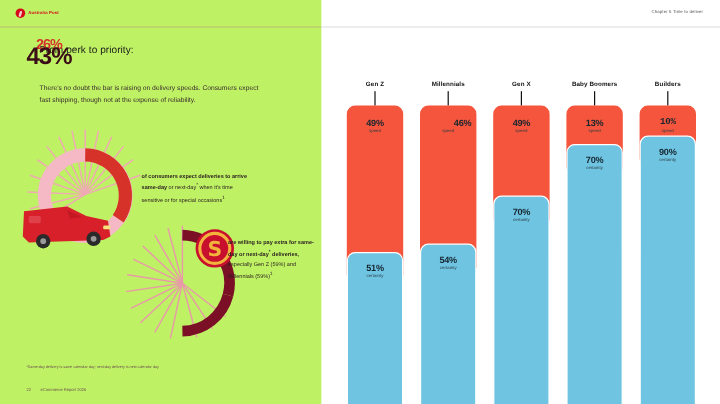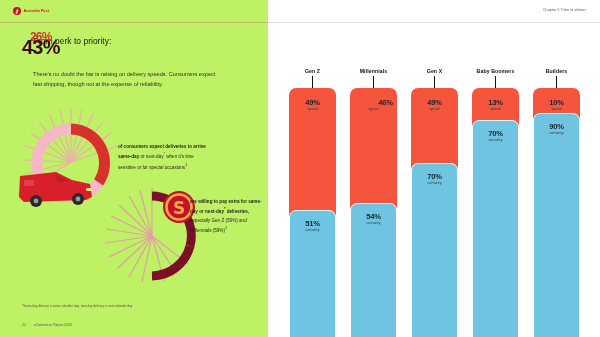--- a/index.html
+++ b/index.html
@@ -276,19 +276,19 @@
         <div class="bar speed" style="left: 204px; top: 88px; height: 58px;"></div>
         <div class="bar certainty" style="left: 204px; top: 120px; height: 229px;"></div>
         <div class="bar-val" style="left: 204px; top: 98px; text-align: center;">13%</div>
         <div class="bar-cap" style="left: 204px; top: 107px;">speed</div>
         <div class="bar-val" style="left: 204px; top: 129px;">70%</div>
         <div class="bar-cap" style="left: 204px; top: 138px;">certainty</div>
         <div class="col-label" style="left: 265px; top: 68px;">Builders</div>
         <div class="tick" style="left: 288px; top: 76px; height: 12px;"></div>
         <div class="bar speed" style="left: 265px; top: 88px; height: 51px;"></div>
         <div class="bar certainty" style="left: 265px; top: 113px; height: 236px;"></div>
-        <div class="bar-val" style="left: 265px; top: 98px;">10%</div>
+        <div class="bar-val" style="left: 265px; top: 98px; font-family: Liberation Mono, monospace;">10%</div>
         <div class="bar-cap" style="left: 265px; top: 107px;">speed</div>
         <div class="bar-val" style="left: 265px; top: 122px;">90%</div>
         <div class="bar-cap" style="left: 265px; top: 131px;">certainty</div>
       </div>
   </div>
 </div>
 
 </body></html>

